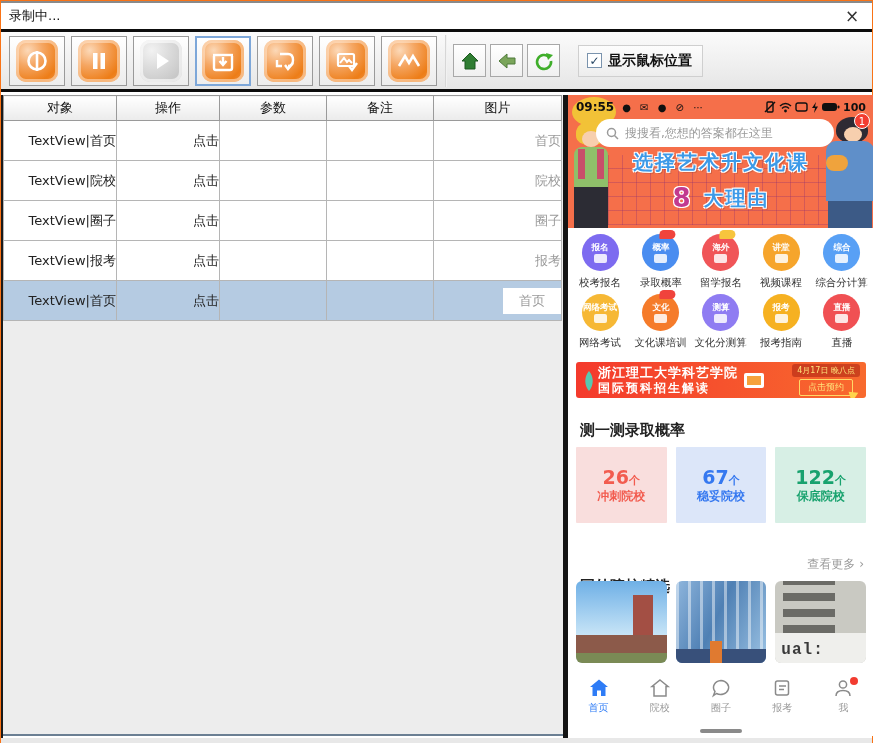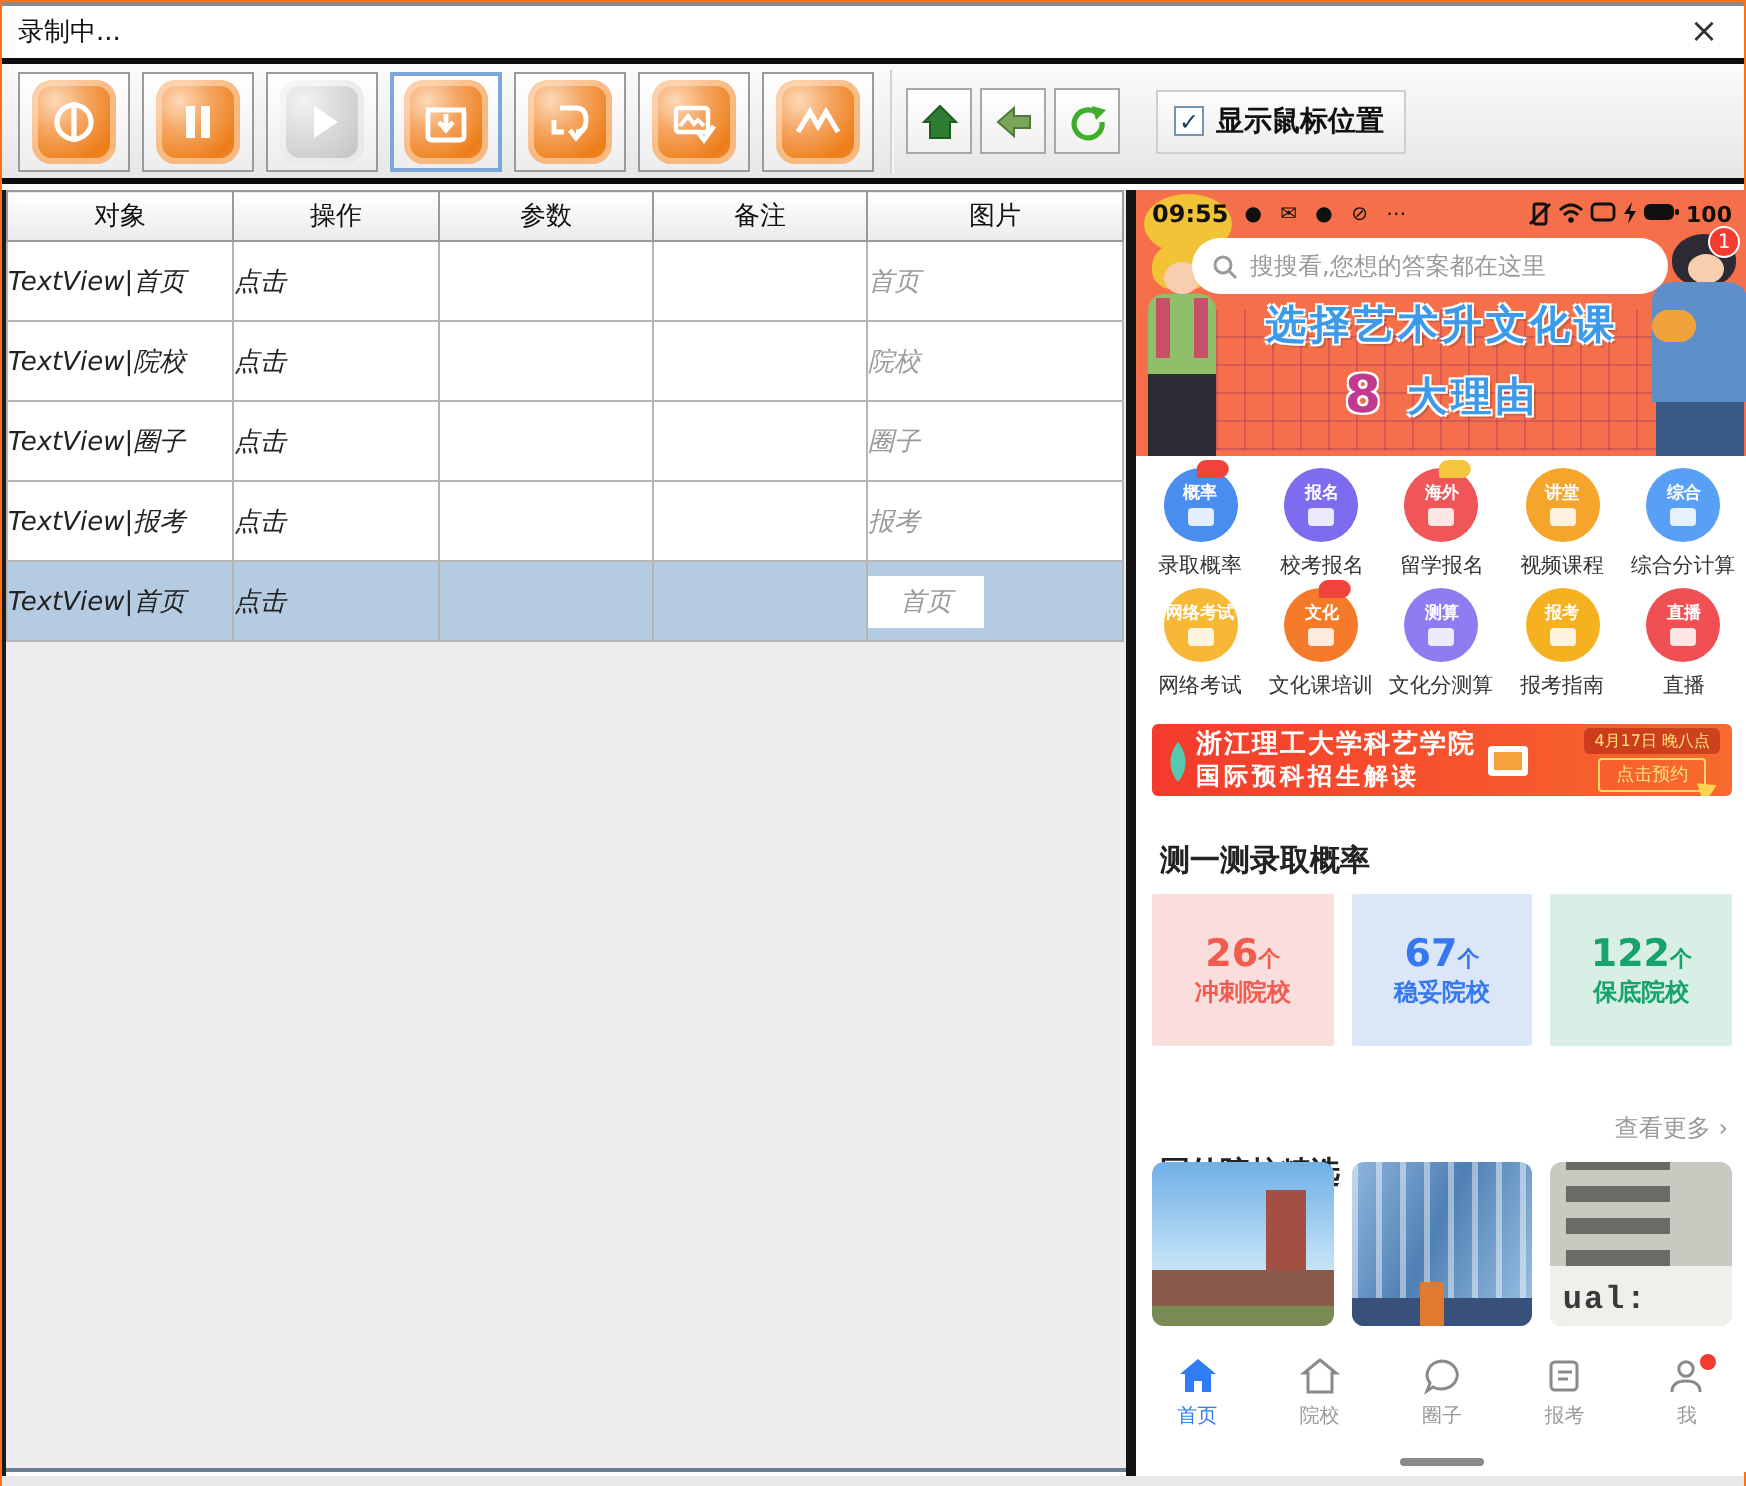--- a/index.html
+++ b/index.html
@@ -29,39 +29,39 @@
   
   .main { position:absolute; left:0; top:94px; width:100%; height:643px; }
   .edge-left { position:absolute; left:0; top:0; width:2px; height:100%; background:#1a1a1a; }
   .left-panel { position:absolute; left:2px; top:0; width:560px; height:641px; background:#ededed; border-bottom:2px solid #6b7f93; }
   .divider-v { position:absolute; left:562px; top:0; width:5px; height:100%; background:#141414; }
   .bottom-strip { position:absolute; left:0; top:737px; width:100%; height:6px; background:#e8e8e8; }
 
   
   table.rec { border-collapse:collapse; width:558px; table-layout:fixed; background:#86efac; }
   table.rec th { height:25px; background:linear-gradient(#ffffff,#ebebeb); border:1px solid #9a9a9a; font-size:13px; font-weight:normal; color:#111; }
-  table.rec td { height:40px; border:1px solid #b5b5b5; font-size:13px; color:#222; text-align:left; background:#fff;font-style:italic; }
+  table.rec td { height:40px; border:1px solid #b5b5b5; font-size:13px; color:#222; text-align:right; background:#fff; }
   table.rec td.imgcell { color:#9a9a9a; }
   tr.selected td { background:#b5cbe2; }
   tr.selected td.imgcell { background:#b5cbe2; }
   .imgbox { display:inline-block; background:#fff; color:#9a9a9a; padding:4px 16px; font-size:13px; }
   col.c0{width:113px} col.c1{width:103px} col.c2{width:107px} col.c3{width:107px} col.c4{width:128px}
 
   
   .phone { position:absolute; left:567px; top:0; width:306px; height:641px; background:#fff; overflow:hidden; }
 
   .ph-hero { position:absolute; left:0; top:0; width:100%; height:133px; background:#f56f4a; overflow:hidden; }
   .hero-grid { position:absolute; left:40px; top:60px; width:226px; height:70px;
     background:repeating-linear-gradient(0deg, rgba(150,50,110,.35) 0 1px, transparent 1px 14px),
                repeating-linear-gradient(90deg, rgba(150,50,110,.35) 0 1px, transparent 1px 14px); }
   .statusbar { position:absolute; left:0; top:2px; width:100%; height:20px; display:flex; align-items:center; padding:0 8px; color:#101010; }
   .sb-time { font-size:12px; font-weight:bold; z-index:2; }
   .sb-blob { position:absolute; left:4px; top:2px; width:44px; height:30px; border-radius:50%; background:#f2c237; }
   .sb-left-icons { font-size:10px; letter-spacing:3px; margin-left:8px; z-index:2; }
-  .sb-right { margin-left:auto; display:flex; gap:3px; z-index:2; }
+  .sb-right { margin-left:auto; display:flex; align-items:center; gap:3px; z-index:2; }
   .sb-batt-num { font-size:11px; font-weight:bold; }
 
   .searchbar { position:absolute; left:28px; top:24px; width:238px; height:28px; background:#fff; border-radius:15px; display:flex; align-items:center; padding:0 10px; z-index:3; }
   .searchbar .ph-text { font-size:12px; color:#9a9a9a; margin-left:6px; white-space:nowrap; }
   .noti-badge { position:absolute; right:4px; top:18px; min-width:16px; height:16px; border-radius:9px; background:#f23c30; color:#fff; font-size:10px; display:flex; align-items:center; justify-content:center; z-index:4; border:1px solid #fff; }
 
   .boy { position:absolute; left:2px; top:26px; width:44px; height:107px; z-index:2; }
   .boy .hair{position:absolute;left:6px;top:0;width:30px;height:24px;border-radius:50% 50% 40% 40%;background:#f2c237;}
   .boy .face{position:absolute;left:12px;top:10px;width:18px;height:16px;border-radius:50%;background:#f7cfae;}
   .boy .shirt{position:absolute;left:4px;top:26px;width:34px;height:40px;border-radius:8px 8px 0 0;background:#8fbf6a;}
@@ -358,33 +358,33 @@
 
         <div class="hero-title">选择艺术升文化课</div>
         <div class="hero-sub">
           <span class="hero-num">8</span>
           <span class="hero-sub-text">大理由</span>
         </div>
       </div>
 
       <div class="quick-grid">
         <div class="qitem">
+          <span class="qcircle qc0">
+              <span class="qtag">报名</span>
+              <span class="qpic"></span>
+            </span>
+          <span class="qlabel">校考报名</span>
+        </div>
+        <div class="qitem">
           <span class="qcircle qc1">
               <span class="qcorner" style="background:#f0433c"></span>
               <span class="qtag">概率</span>
               <span class="qpic"></span>
             </span>
           <span class="qlabel">录取概率</span>
-        </div>
-        <div class="qitem">
-          <span class="qcircle qc0">
-              <span class="qtag">报名</span>
-              <span class="qpic"></span>
-            </span>
-          <span class="qlabel">校考报名</span>
         </div>
         <div class="qitem">
           <span class="qcircle qc2">
               <span class="qcorner" style="background:#f7c53d"></span>
               <span class="qtag">海外</span>
               <span class="qpic"></span>
             </span>
           <span class="qlabel">留学报名</span>
         </div>
         <div class="qitem">

